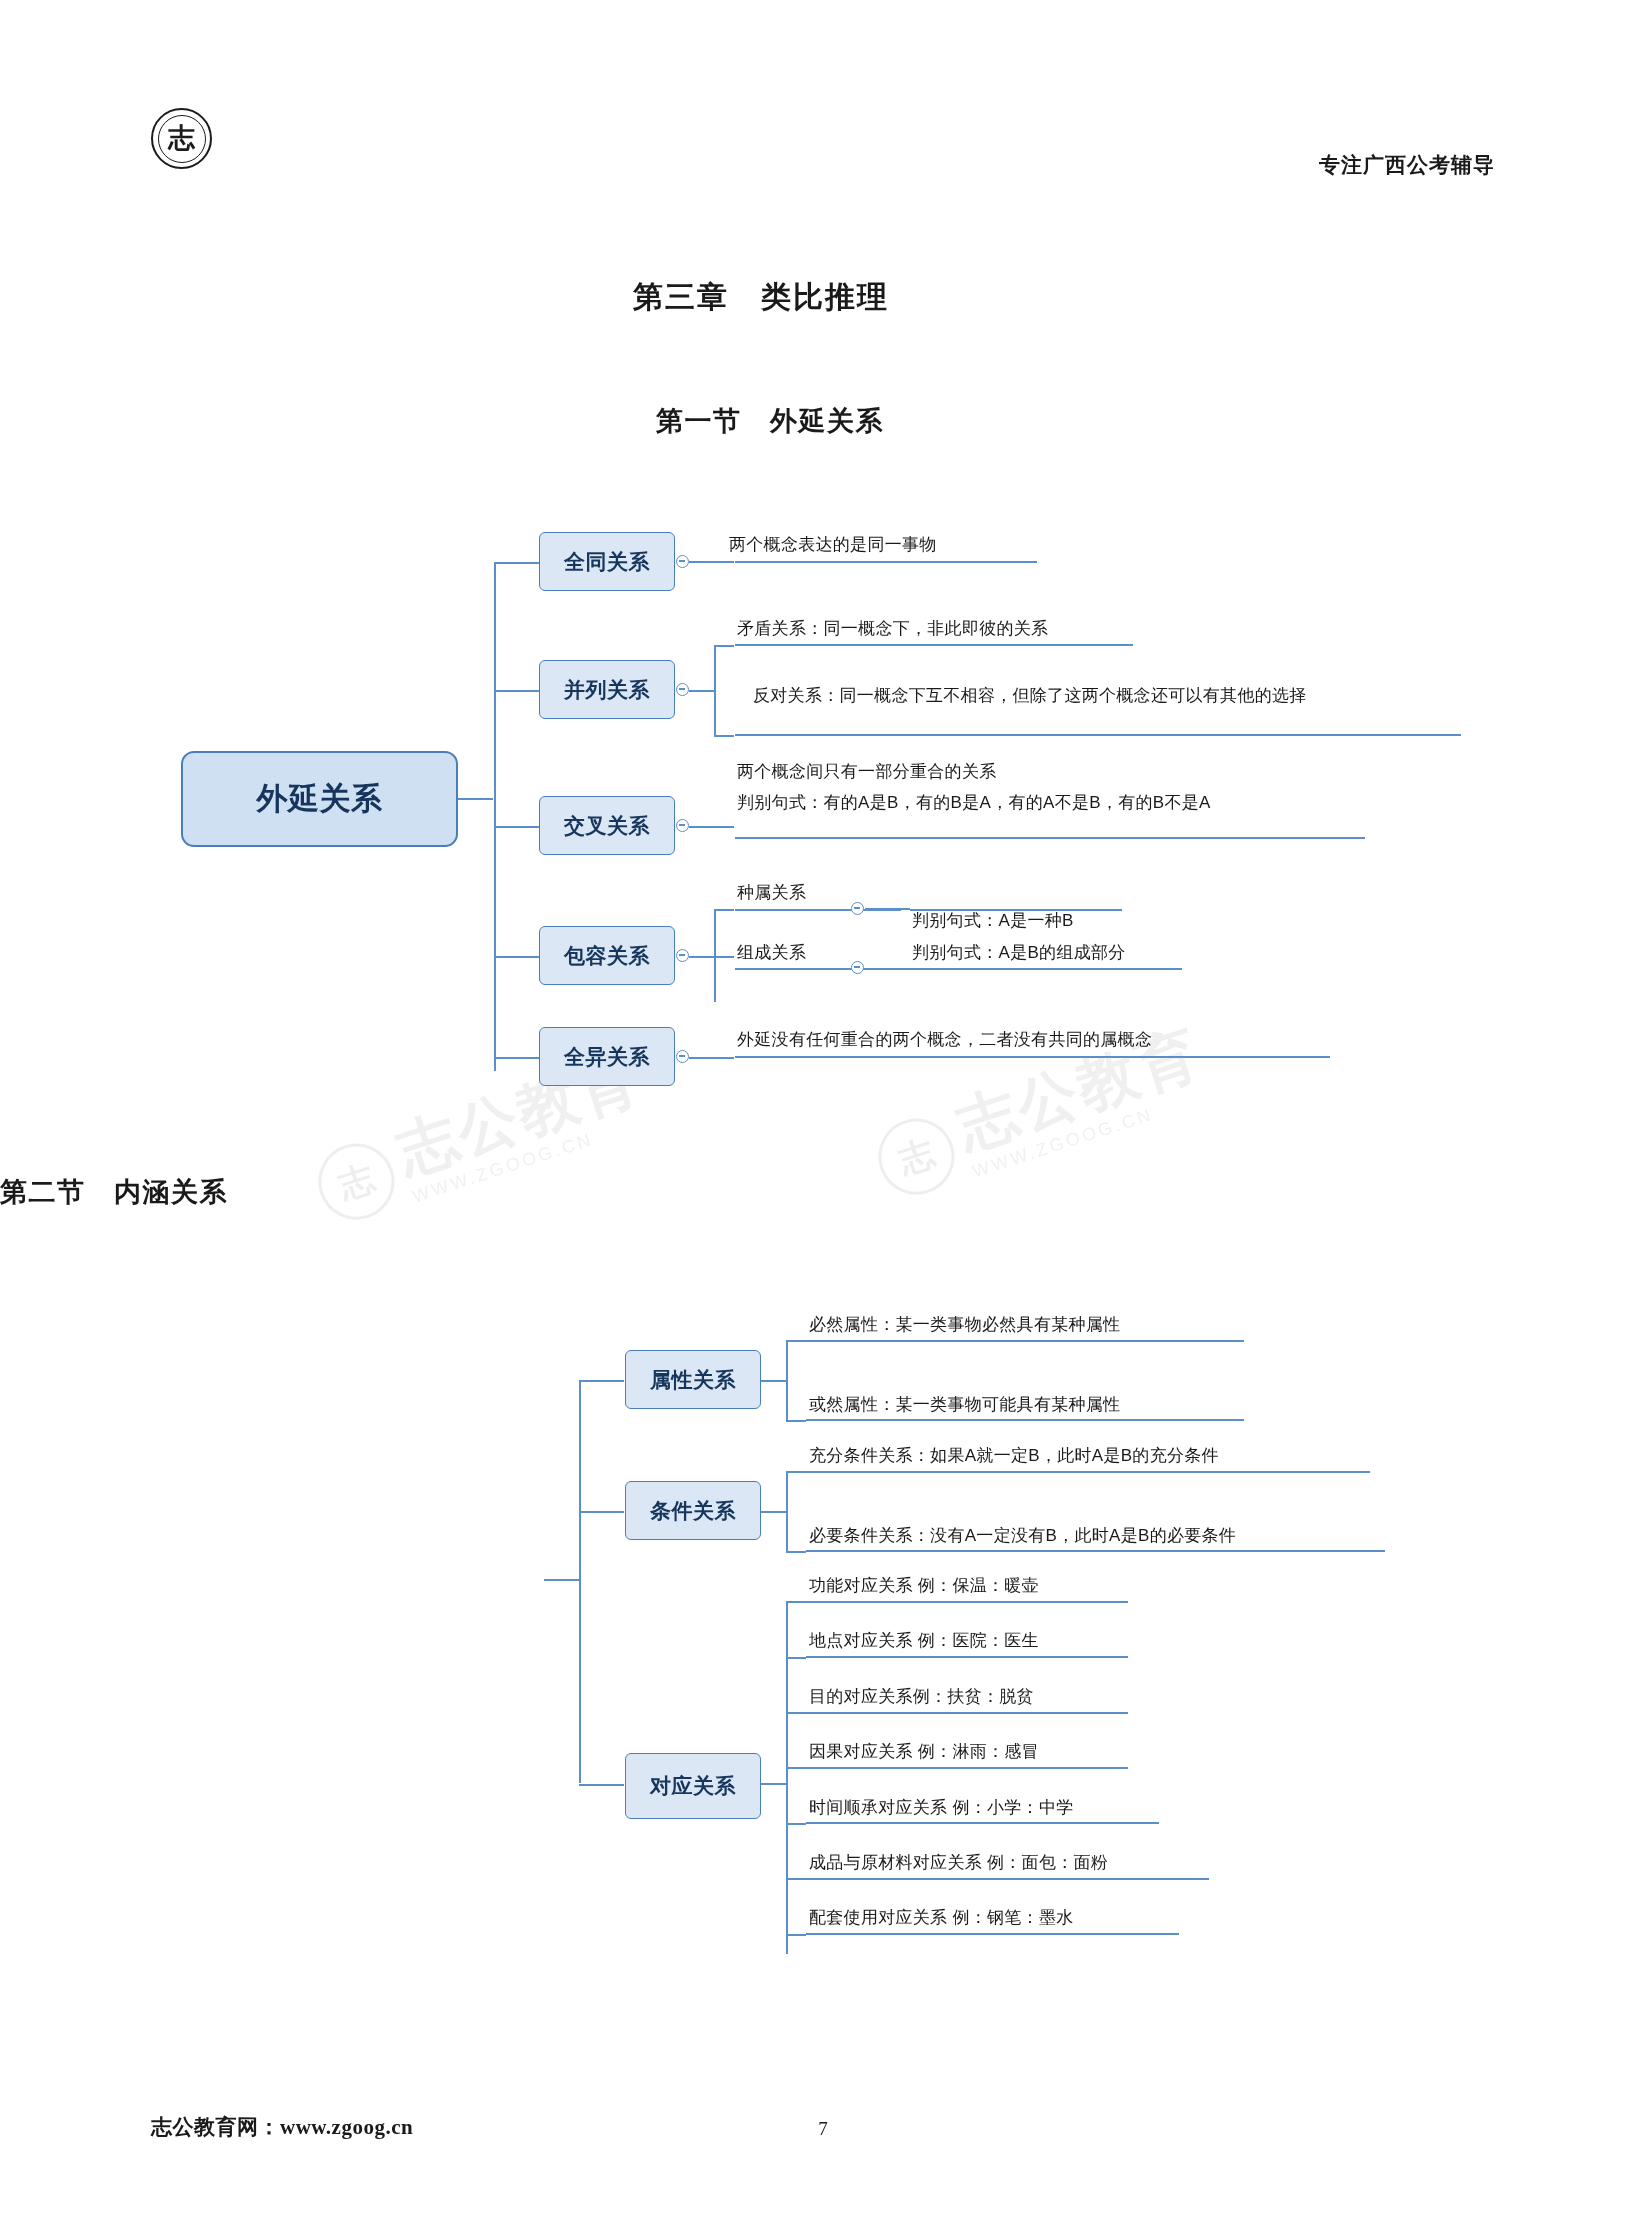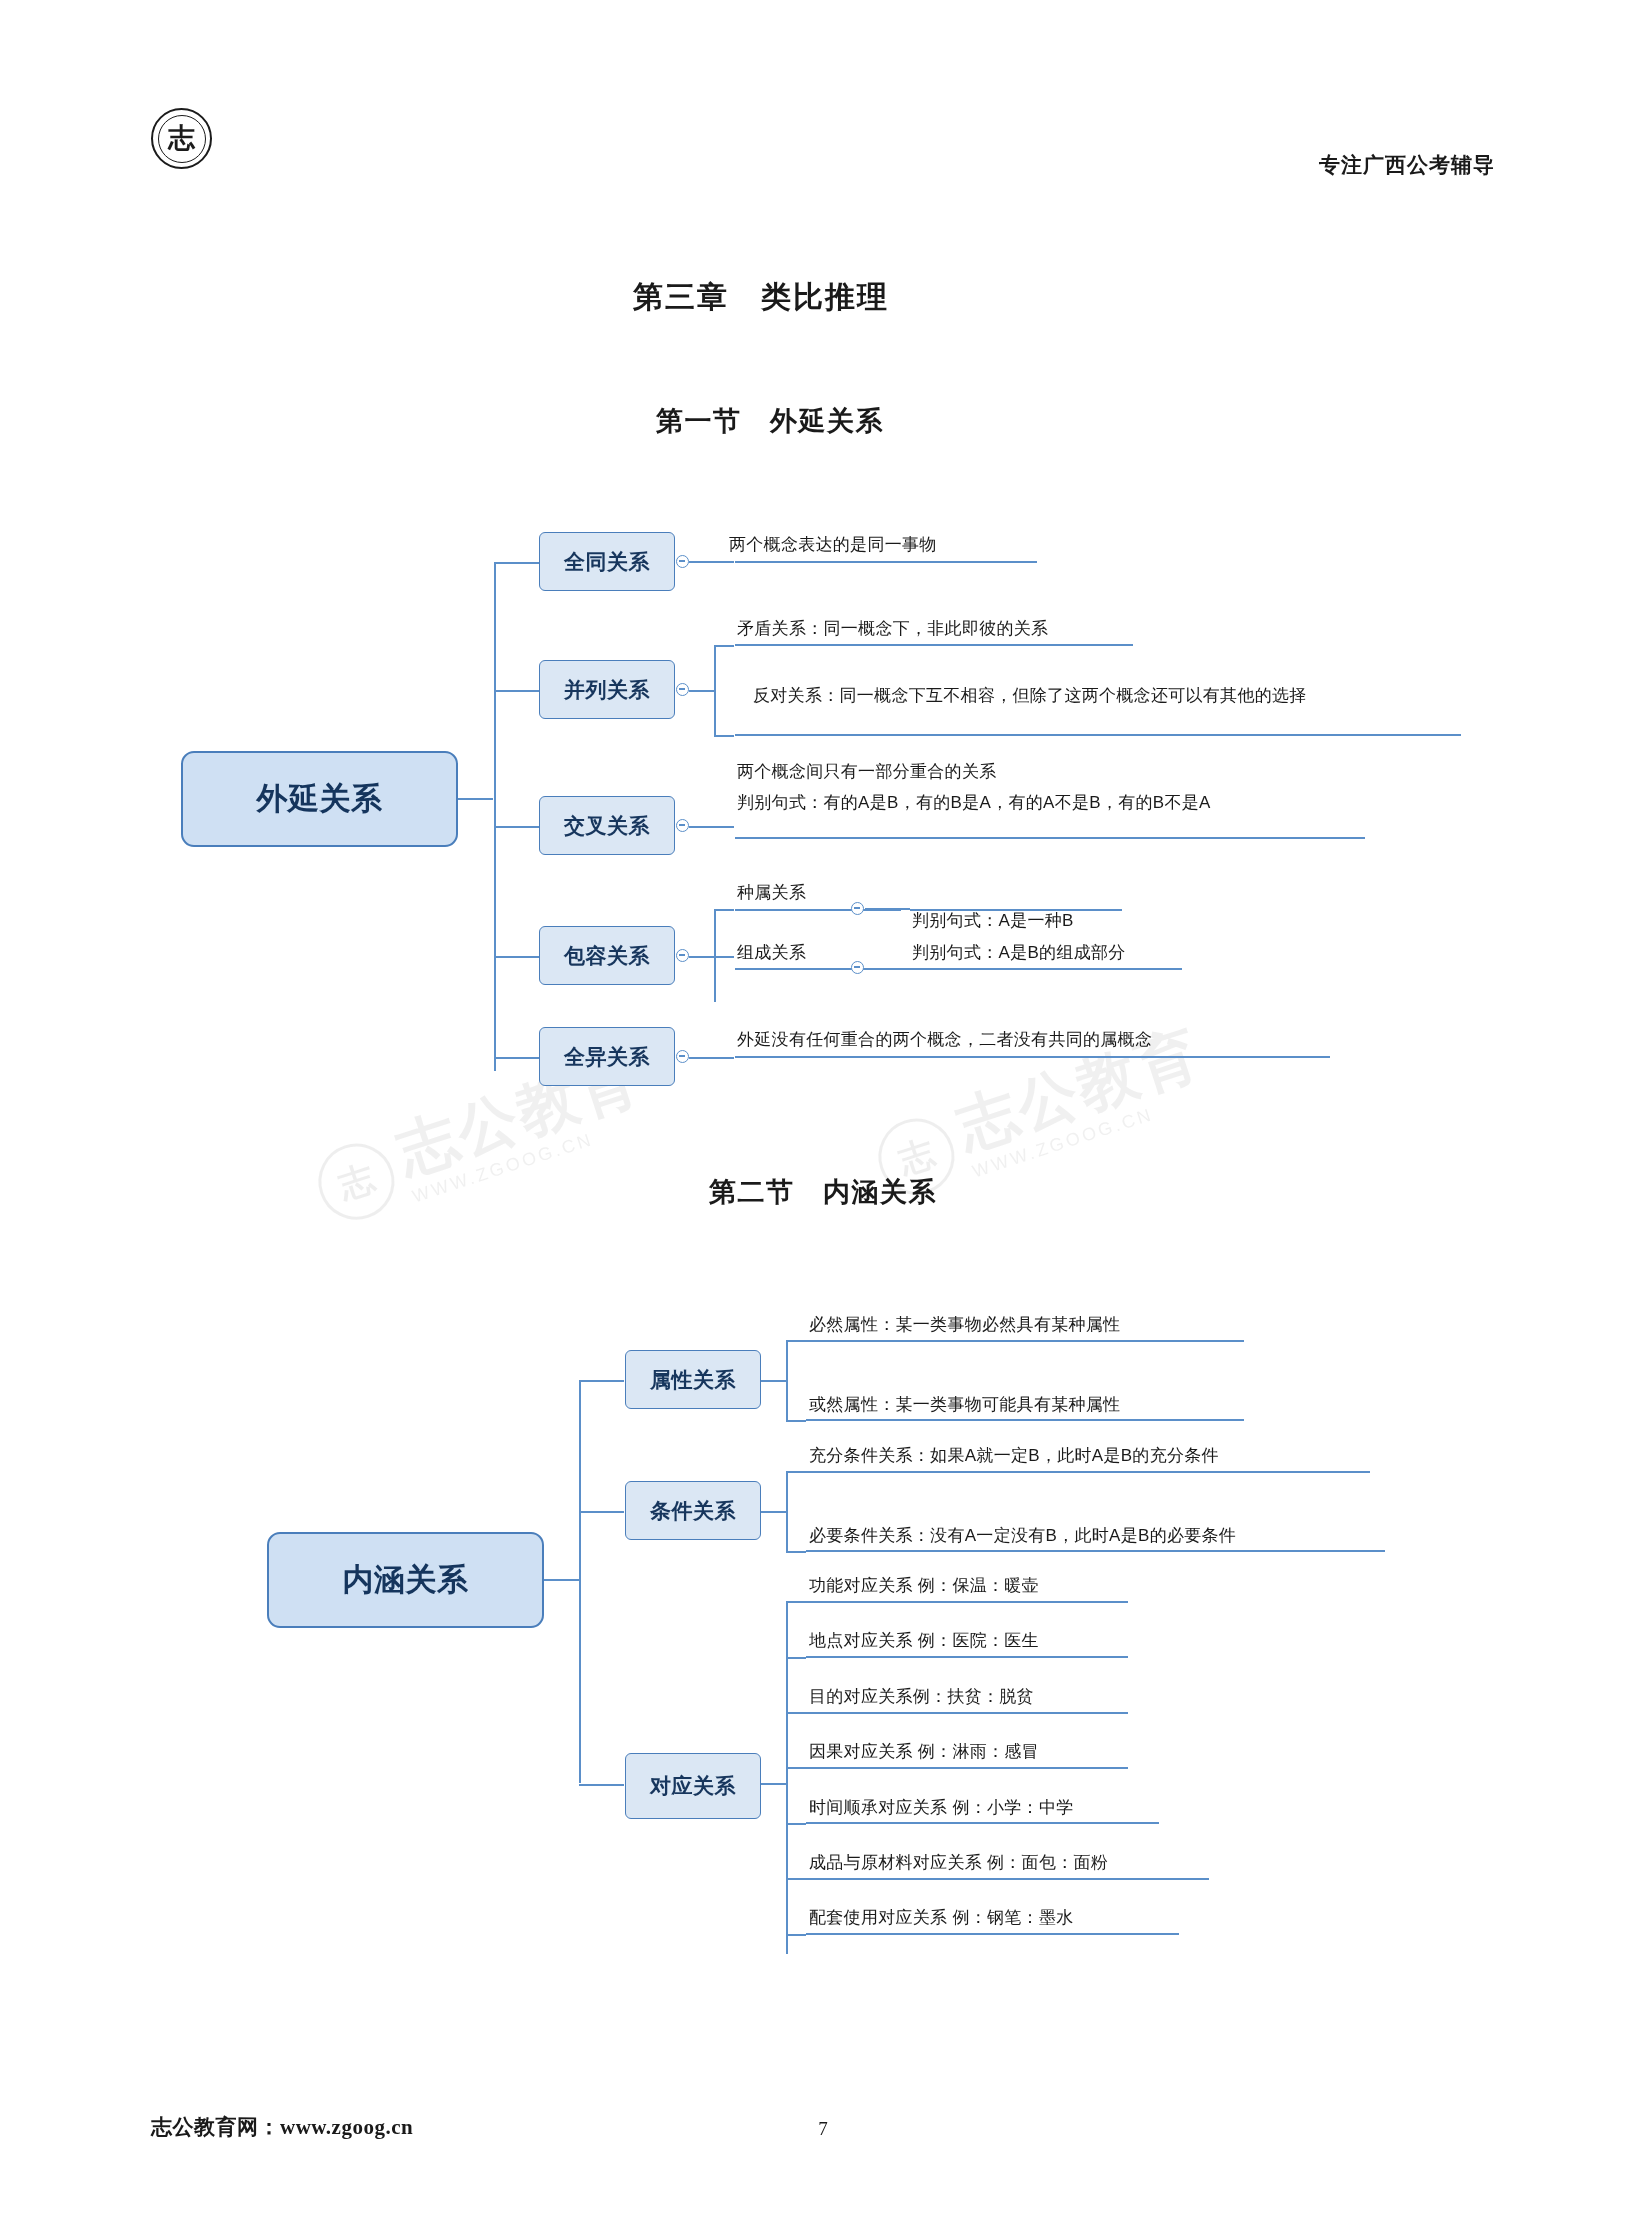--- a/index.html
+++ b/index.html
@@ -91,21 +91,20 @@
     width: 1540px;
     text-align: center;
     font-size: 27px;
     font-weight: bold;
     letter-spacing: 1.5px;
   }
   .section2-title {
     position: absolute;
     left: 0; top: 1174px;
     width: 1646px;
-    text-align: center;
     font-size: 27px;
     font-weight: bold;
     letter-spacing: 1.5px;
   }
 
   
   .watermark {
     position: absolute;
     opacity: 0.12;
     pointer-events: none;
@@ -315,23 +314,20 @@
   <div class="circ" style="left:676px; top:1050px;"></div>
   <div class="h-line" style="left:689px; top:1057px; width:45px;"></div>
   <div class="leaf-line" style="left:735px; top:1056px; width:595px;"></div>
   <div class="leaf" style="left:737px; top:1028px;">外延没有任何重合的两个概念，二者没有共同的属概念</div>
 </div>
 
 <div class="section2-title">第二节　内涵关系</div>
 
 <div class="mindmap" style="left:0; top:0; width:1646px; height:2216px;">
 
-  <div class="node root-node" style="left:267px; top:1532px; width:277px; height:96px;">
-    <span>内涵关系</span>
-  </div>
 
   <div class="h-line" style="left:544px; top:1579px; width:35px;"></div>
   <div class="v-line" style="left:579px; top:1380px; height:403px;"></div>
 
   <div class="h-line" style="left:579px; top:1380px; width:45px;"></div>
   <div class="node branch-node" style="left:625px; top:1350px; width:136px; height:59px;">
     <span>属性关系</span>
   </div>
   <div class="h-line" style="left:761px; top:1380px; width:25px;"></div>
   <div class="v-line" style="left:786px; top:1340px; height:81px;"></div>

